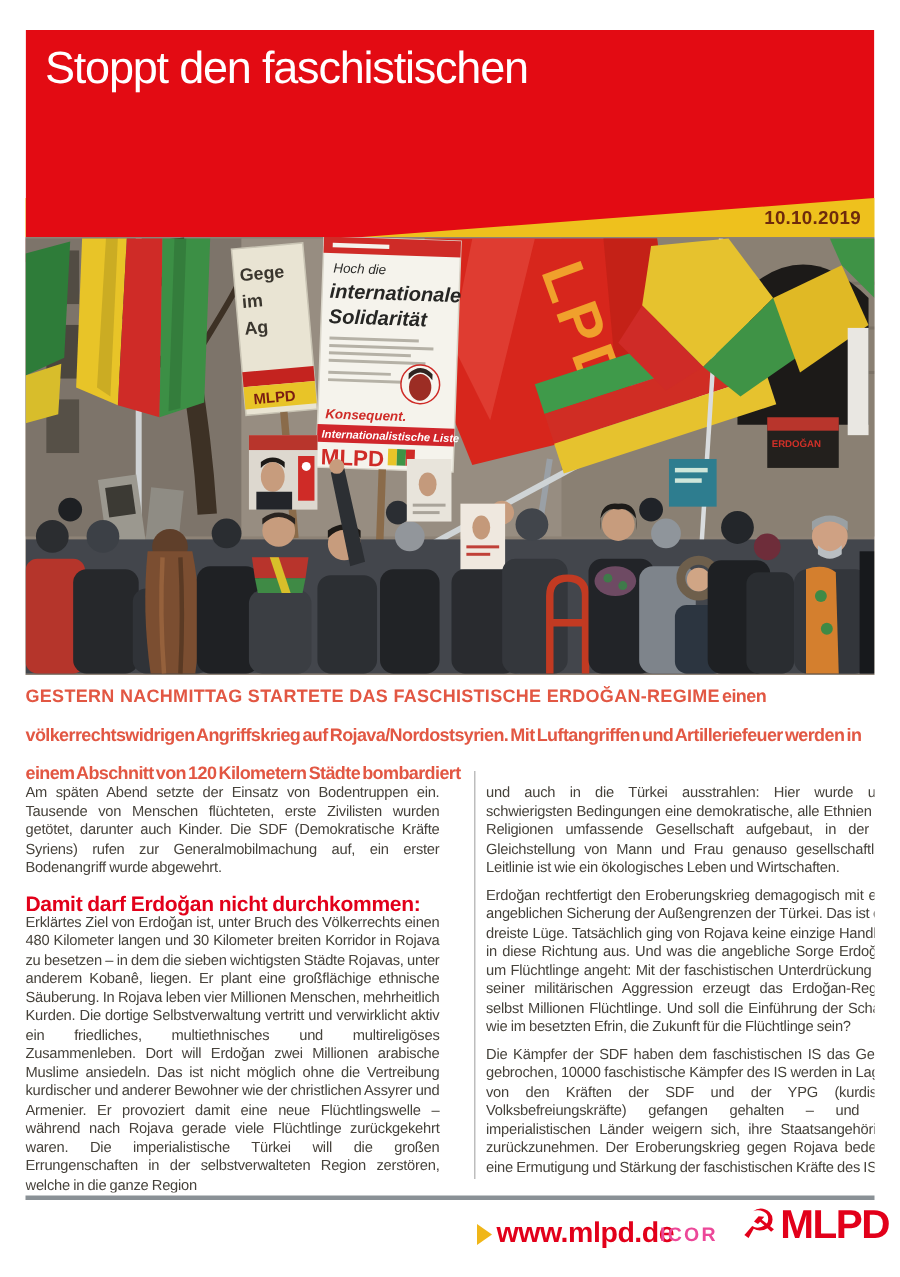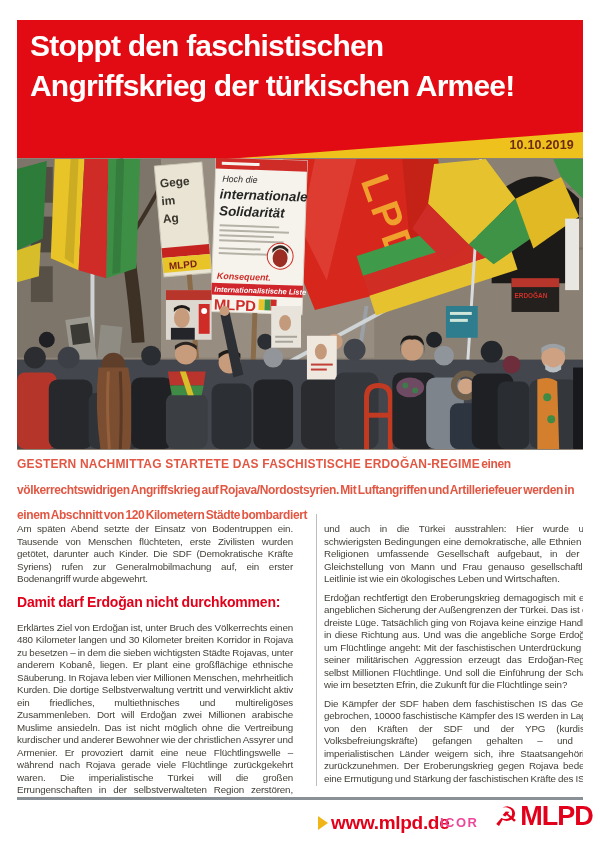--- a/index.html
+++ b/index.html
@@ -14,21 +14,21 @@
     padding-right:9px;box-sizing:border-box;
   }
   .date{font-size:12.5px;font-weight:bold;color:#6e2a0c;letter-spacing:.2px;}
   .banner{
     position:absolute;left:17px;top:20px;width:566px;height:155px;
     background:#e30b13;
     clip-path:polygon(0 0,100% 0,100% 72.3%,0 100%);
     color:#fff;padding:6px 0 0 13px;box-sizing:border-box;
   }
   .banner h1{
-    margin:0;font-size:30px;line-height:40px;font-weight:bold;
+    margin:0;font-size:30px;line-height:40px;font-weight:normal;
     letter-spacing:-.8px;
   }
   
   .photo{position:absolute;left:17px;top:158px;width:566px;height:292px;overflow:hidden;background:#8d8276;}
   .photo svg{display:block;}
   
   .lead{
     position:absolute;left:17px;top:452px;width:566px;
     font-size:12px;font-weight:bold;line-height:25.5px;color:#e25743;
     letter-spacing:-.4px;word-spacing:-1.5px;margin:0;
@@ -37,21 +37,21 @@
   
   .article{position:absolute;left:17px;top:511px;width:566px;height:284px;overflow:hidden;}
   .col{position:absolute;top:12px;width:276px;text-align:justify;
     font-size:9.8px;line-height:12.5px;letter-spacing:-.15px;word-spacing:-.4px;
     color:#46423b;hyphens:auto;}
   .col p{margin:0 0 6px 0;}
   .col-left{left:0;}
   .col-right{left:307px;}
   .col-divider{position:absolute;left:299px;top:3px;width:1px;height:272px;background:#bdbdbd;}
   .subhead{
-    font-size:14px;font-weight:bold;color:#e2001a;margin:8px 0 12px 0;
+    font-size:14px;font-weight:bold;color:#e2001a;margin:8px 0 0 0;
     letter-spacing:-.2px;line-height:16px;text-align:left;
   }
   
   .footer-rule{position:absolute;left:17px;top:797px;width:566px;height:3px;background:#8a9196;}
   .f-block{position:absolute;top:806px;font-size:9.5px;line-height:14px;color:#4a443c;}
   .f-kontakt{left:22px;}
   .f-phone{left:212px;margin-top:44px;}
   .kontakt-label{color:#e2001a;font-weight:bold;letter-spacing:.3px;}
   .f-web{position:absolute;left:318px;top:812px;display:flex;align-items:center;}
   .web-arrow{width:0;height:0;border-left:10px solid #f0b618;border-top:7px solid transparent;border-bottom:7px solid transparent;margin-right:3px;}
@@ -65,21 +65,21 @@
 </head>
 <body>
 
 <div class="page">
 
   <div class="yellow-strip">
     <span class="date">10.10.2019</span>
   </div>
   <div class="banner">
     <h1><span>Stoppt den faschistischen</span><br>
-    <span>Angriffskrieg der türkischen Armee!</span><br>
+    <br>
     </h1>
   </div>
 
   <div class="photo">
     <svg width="566" height="292" viewBox="0 0 570 292">
 
       <g>
         <rect x="0" y="0" width="570" height="200" fill="#8d8276"></rect>
         <rect x="0" y="0" width="145" height="200" fill="#7d746a"></rect>
         <rect x="14" y="8" width="22" height="36" fill="#524c43"></rect>

